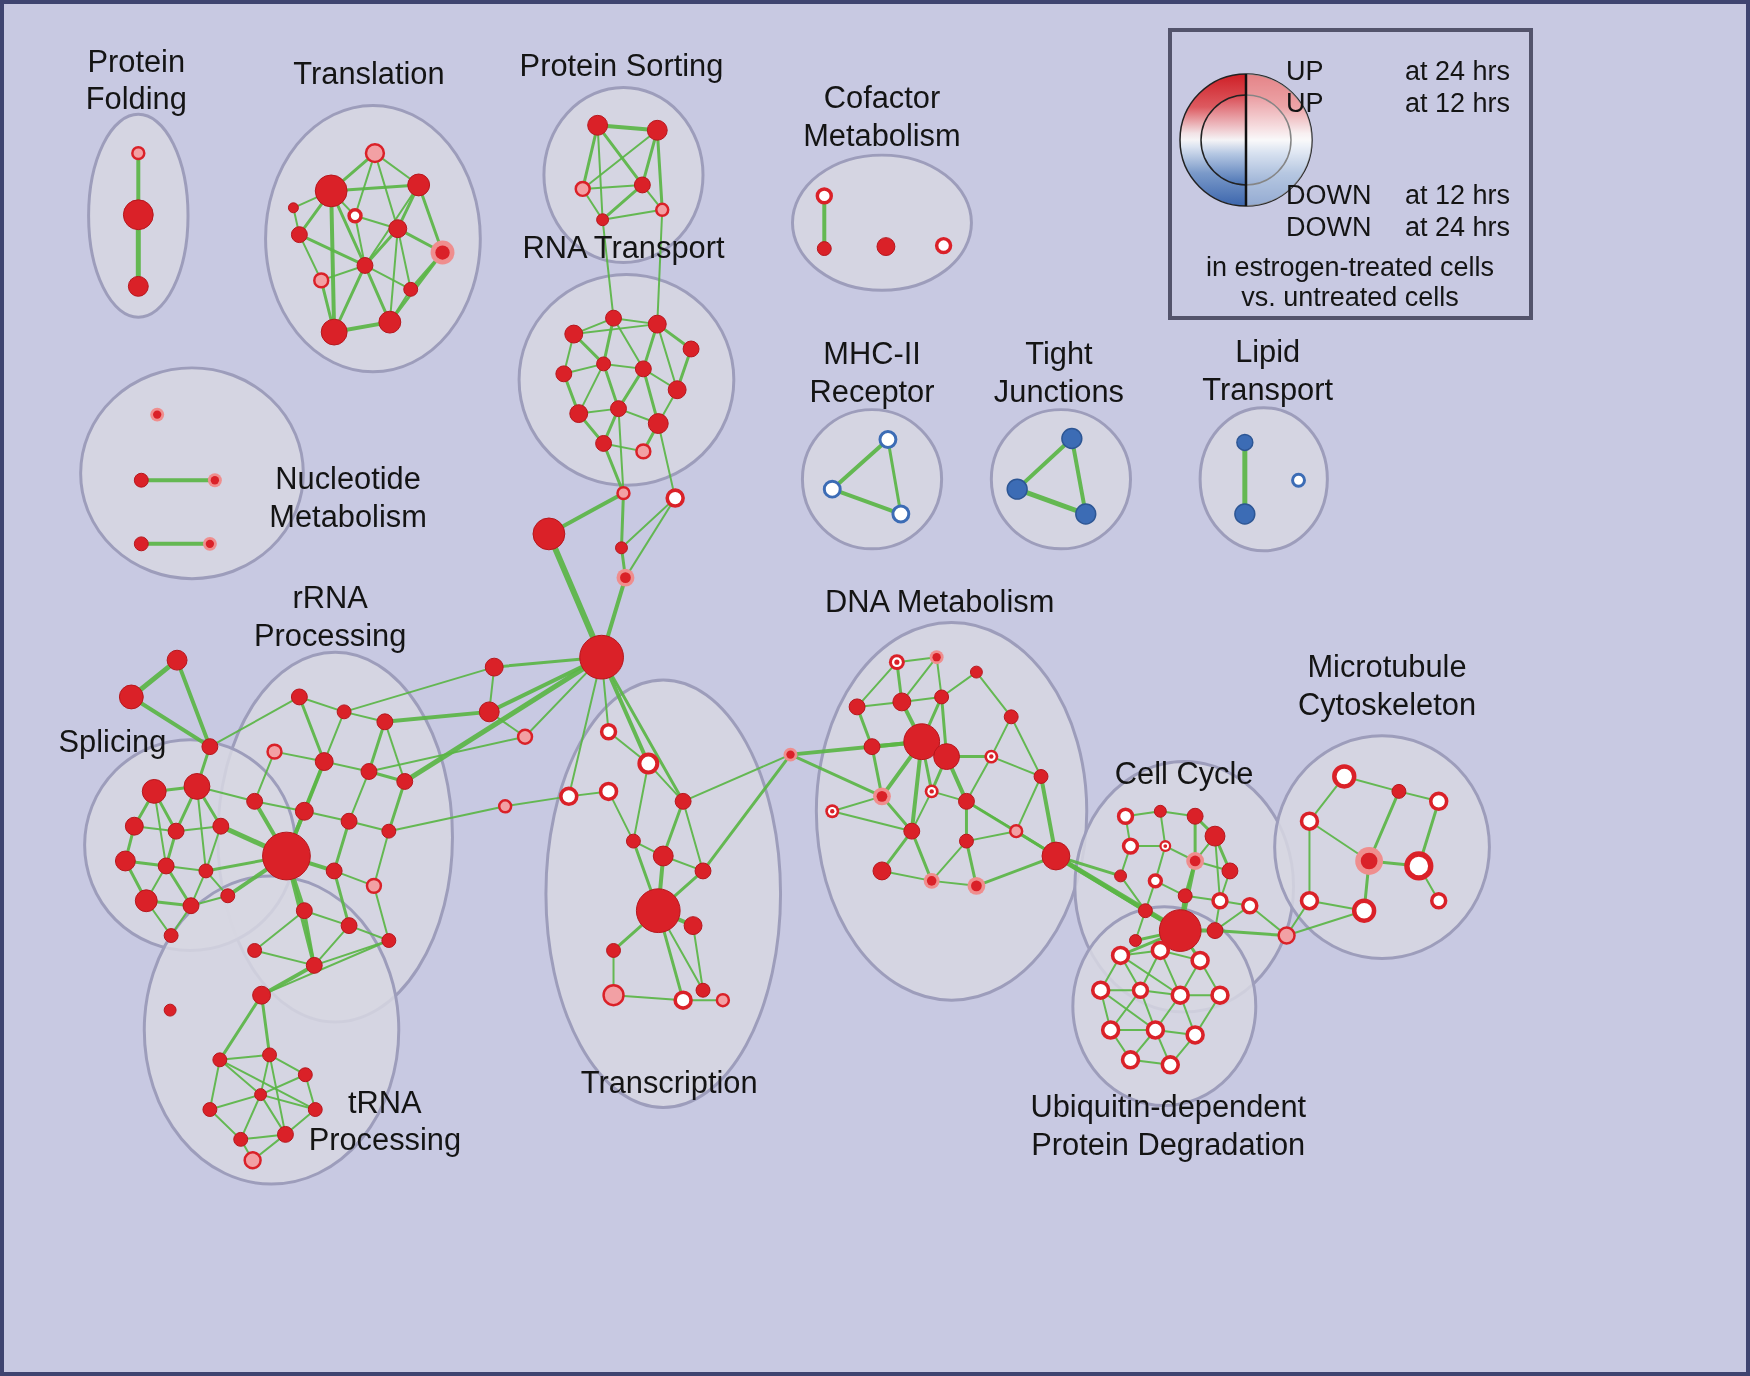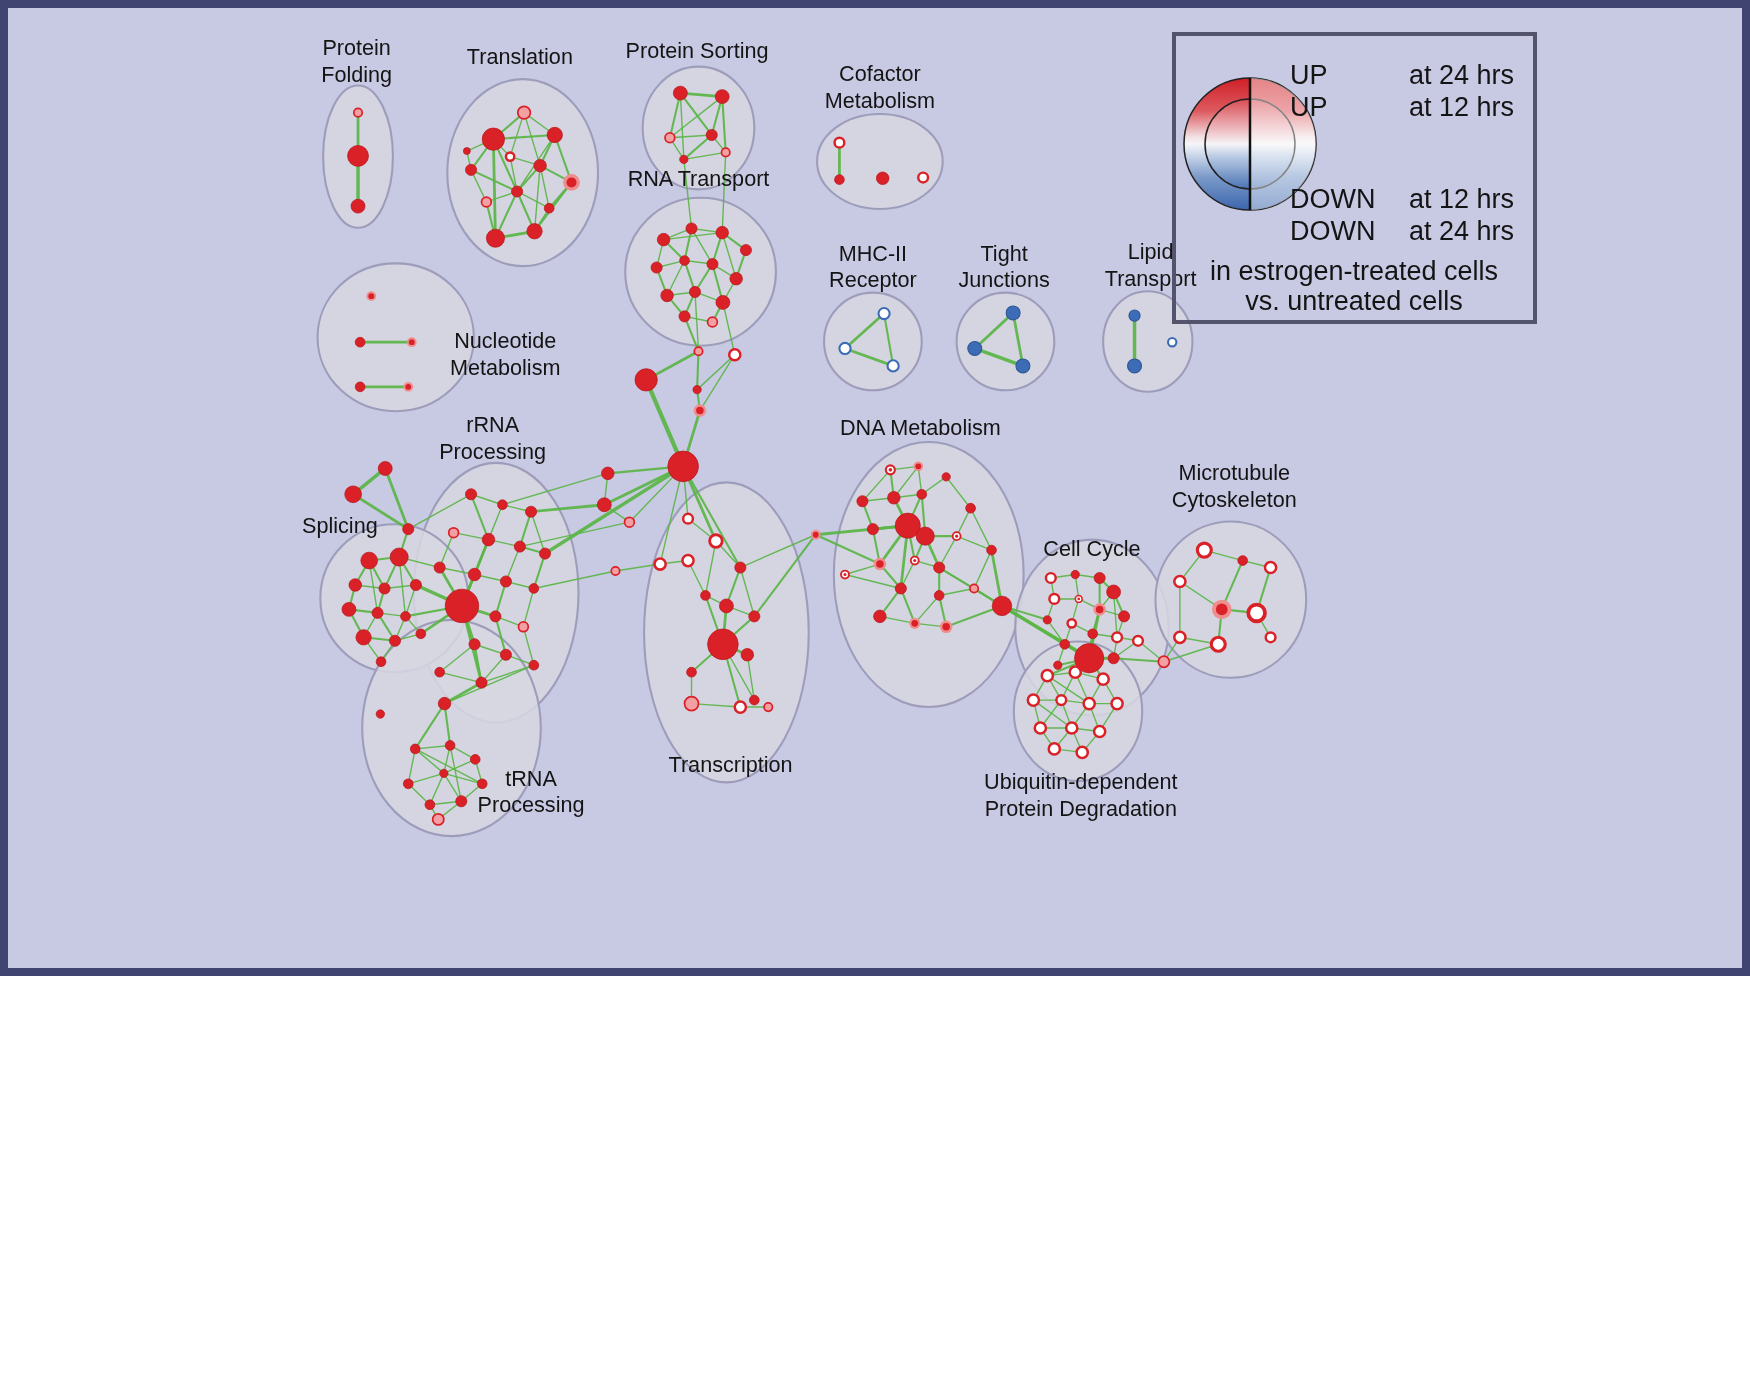--- a/index.html
+++ b/index.html
@@ -1,21 +1,21 @@
 <!DOCTYPE html>
 <html><head>
 <meta charset="utf-8">
 <style>
   html,body{margin:0;padding:0;}
   body{font-family:"Liberation Sans",sans-serif;}
   .canvas{
     position:relative;
-    width:1750px;height:976px;
+    width:1750px;height:1376px;
     box-sizing:border-box;
-    border:8px solid #be185d;
+    border:4px solid #be185d;
     background:#c8c9e2;
     overflow:hidden;
   }
   #network{position:absolute;left:0;top:0;width:100%;height:100%;}
   svg text{font-family:"Liberation Sans",sans-serif;}
   .legend{
     position:absolute;
     left:1164px;top:24px;
     width:357px;height:284px;
     border:4px solid #53536b;

